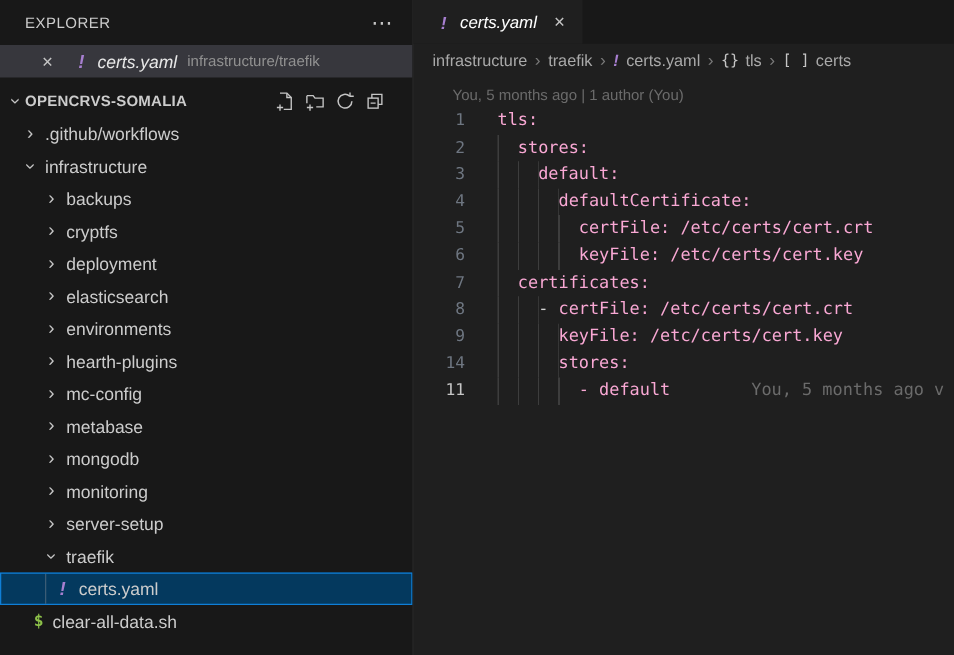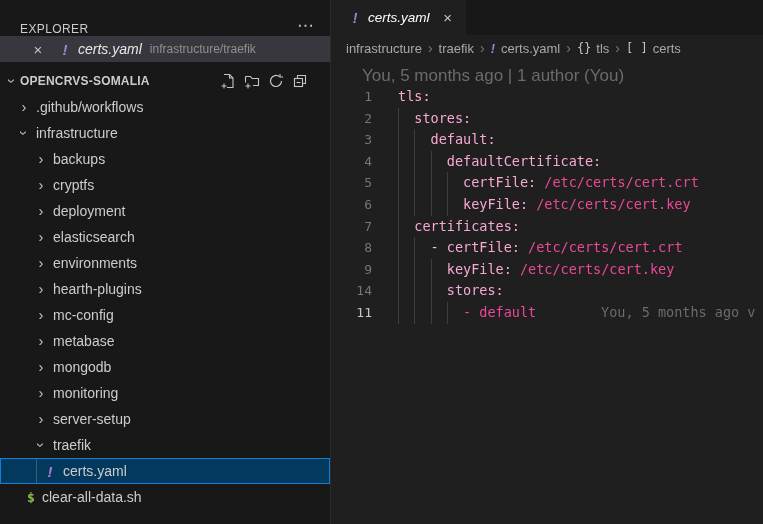--- a/index.html
+++ b/index.html
@@ -3,21 +3,21 @@
 <meta charset="utf-8">
 <style>
   html,body{margin:0;padding:0}
   body{width:763px;height:524px;overflow:hidden;background:#1f1f1f;
        font-family:"Liberation Sans",sans-serif;position:relative;
        -webkit-font-smoothing:antialiased}
 
   
   .sidebar{position:absolute;left:0;top:0;width:331px;height:524px;background:#181818;
            border-right:1px solid #2b2b2b;box-sizing:border-box;overflow:hidden}
-  .exp-head{height:36px;display:flex;align-items:flex-end;padding:0 14px 0 20px;
+  .exp-head{height:36px;display:flex;align-items:center;padding:0 14px 0 20px;
             color:#cccccc;font-size:12px;letter-spacing:.4px}
   .kebab{margin-left:auto;color:#c5c5c5;font-size:17px;letter-spacing:2px;cursor:default}
   .sec-head{height:26px;display:flex;align-items:center;color:#cccccc;font-weight:700;
             font-size:12px;padding-left:4px;letter-spacing:.2px}
   .chev{width:16px;min-width:16px;text-align:center;color:#c5c5c5;font-weight:400;
         font-size:15px;line-height:16px;display:inline-block}
   .chev.exp{transform:rotate(90deg)}
   .oe-row{height:26px;display:flex;align-items:center;background:#37373d;color:#e7e7e7}
   .oe-close{width:16px;margin-left:30px;text-align:center;color:#c5c5c5;font-size:15px}
   .yaml-ico{width:14px;min-width:14px;text-align:center;color:#a77fd0;font-weight:700;
@@ -48,29 +48,29 @@
   .crumbs{height:26px;display:flex;align-items:center;padding-left:15px;font-size:13px;
           color:#a9a9a9;white-space:nowrap;overflow:hidden}
   .bc-sep{margin:0 6px;color:#7a7a7a;font-size:14px}
   .bc-item{display:flex;align-items:center}
   .bc-ico-yaml{color:#a77fd0;font-weight:700;font-style:italic;margin-right:6px;font-size:13px}
   .bc-ico-sym{color:#c5c5c5;margin-right:5px;font-size:12px;
               font-family:"DejaVu Sans Mono",monospace}
   .codewrap{position:relative;font-family:"DejaVu Sans Mono",monospace;font-size:13.5px;
             color:#d4d4d4}
   .annot{margin-top:5px;height:20px;line-height:20px;padding-left:31px;color:#6b6b6b;
-         font-size:17px;font-family:"Liberation Sans",sans-serif;white-space:nowrap}
+         font-size:12px;font-family:"Liberation Sans",sans-serif;white-space:nowrap}
   .cl{position:relative;height:21.6px;line-height:21.6px;white-space:pre;padding-left:67px;
       box-sizing:border-box}
   .ln{position:absolute;left:0;top:0;width:41px;text-align:right;color:#6e7681;font-size:13px}
   .cl.cur .ln{color:#c6c6c6}
   .guides{position:absolute;left:67px;top:0;height:100%;
           background:repeating-linear-gradient(90deg,#3d3d3d 0,#3d3d3d 1px,transparent 1px,transparent 2ch)}
   .tok-key{color:#f9a8d4}
-  .tok-str{color:#ec4899}
+  .tok-str{color:#f9a8d4}
   .tok-plain{color:#d4d4d4}
   .blame{position:absolute;left:270px;top:0;color:#6b6b6b;white-space:nowrap}
 </style>
 </head>
 <body>
 
 <div class="app">
 
   <aside class="sidebar">
     <div class="exp-head">

